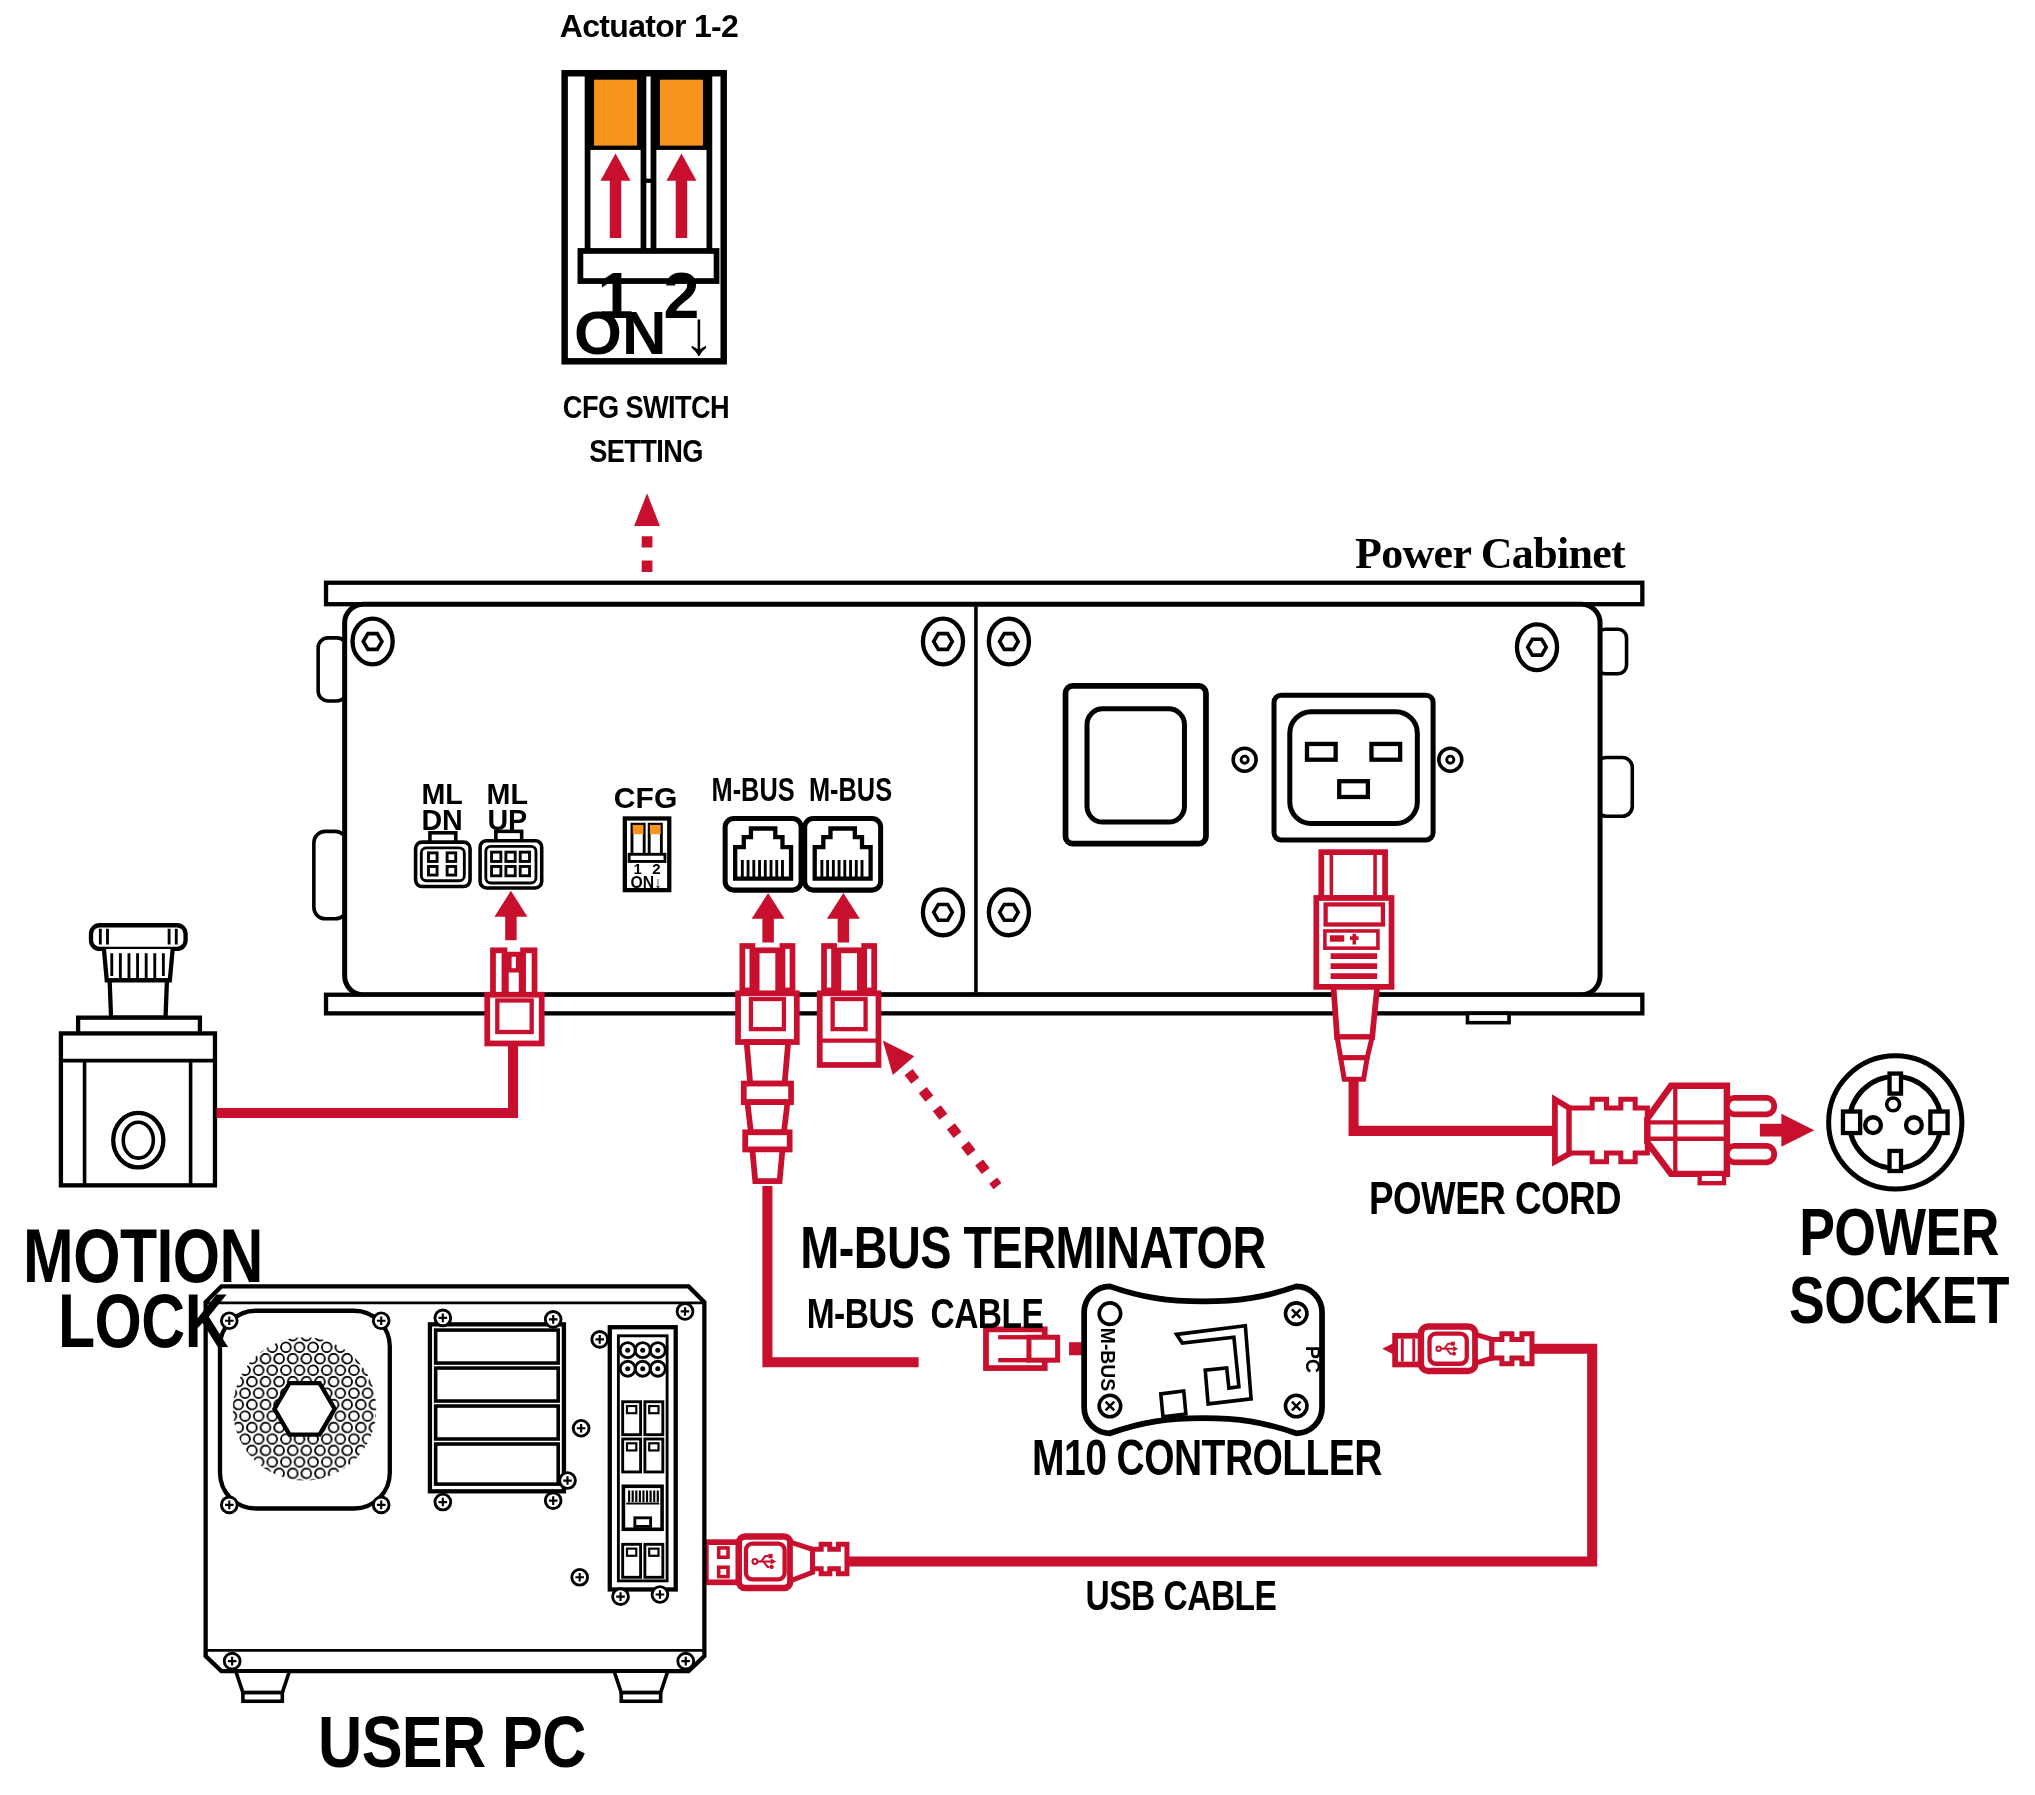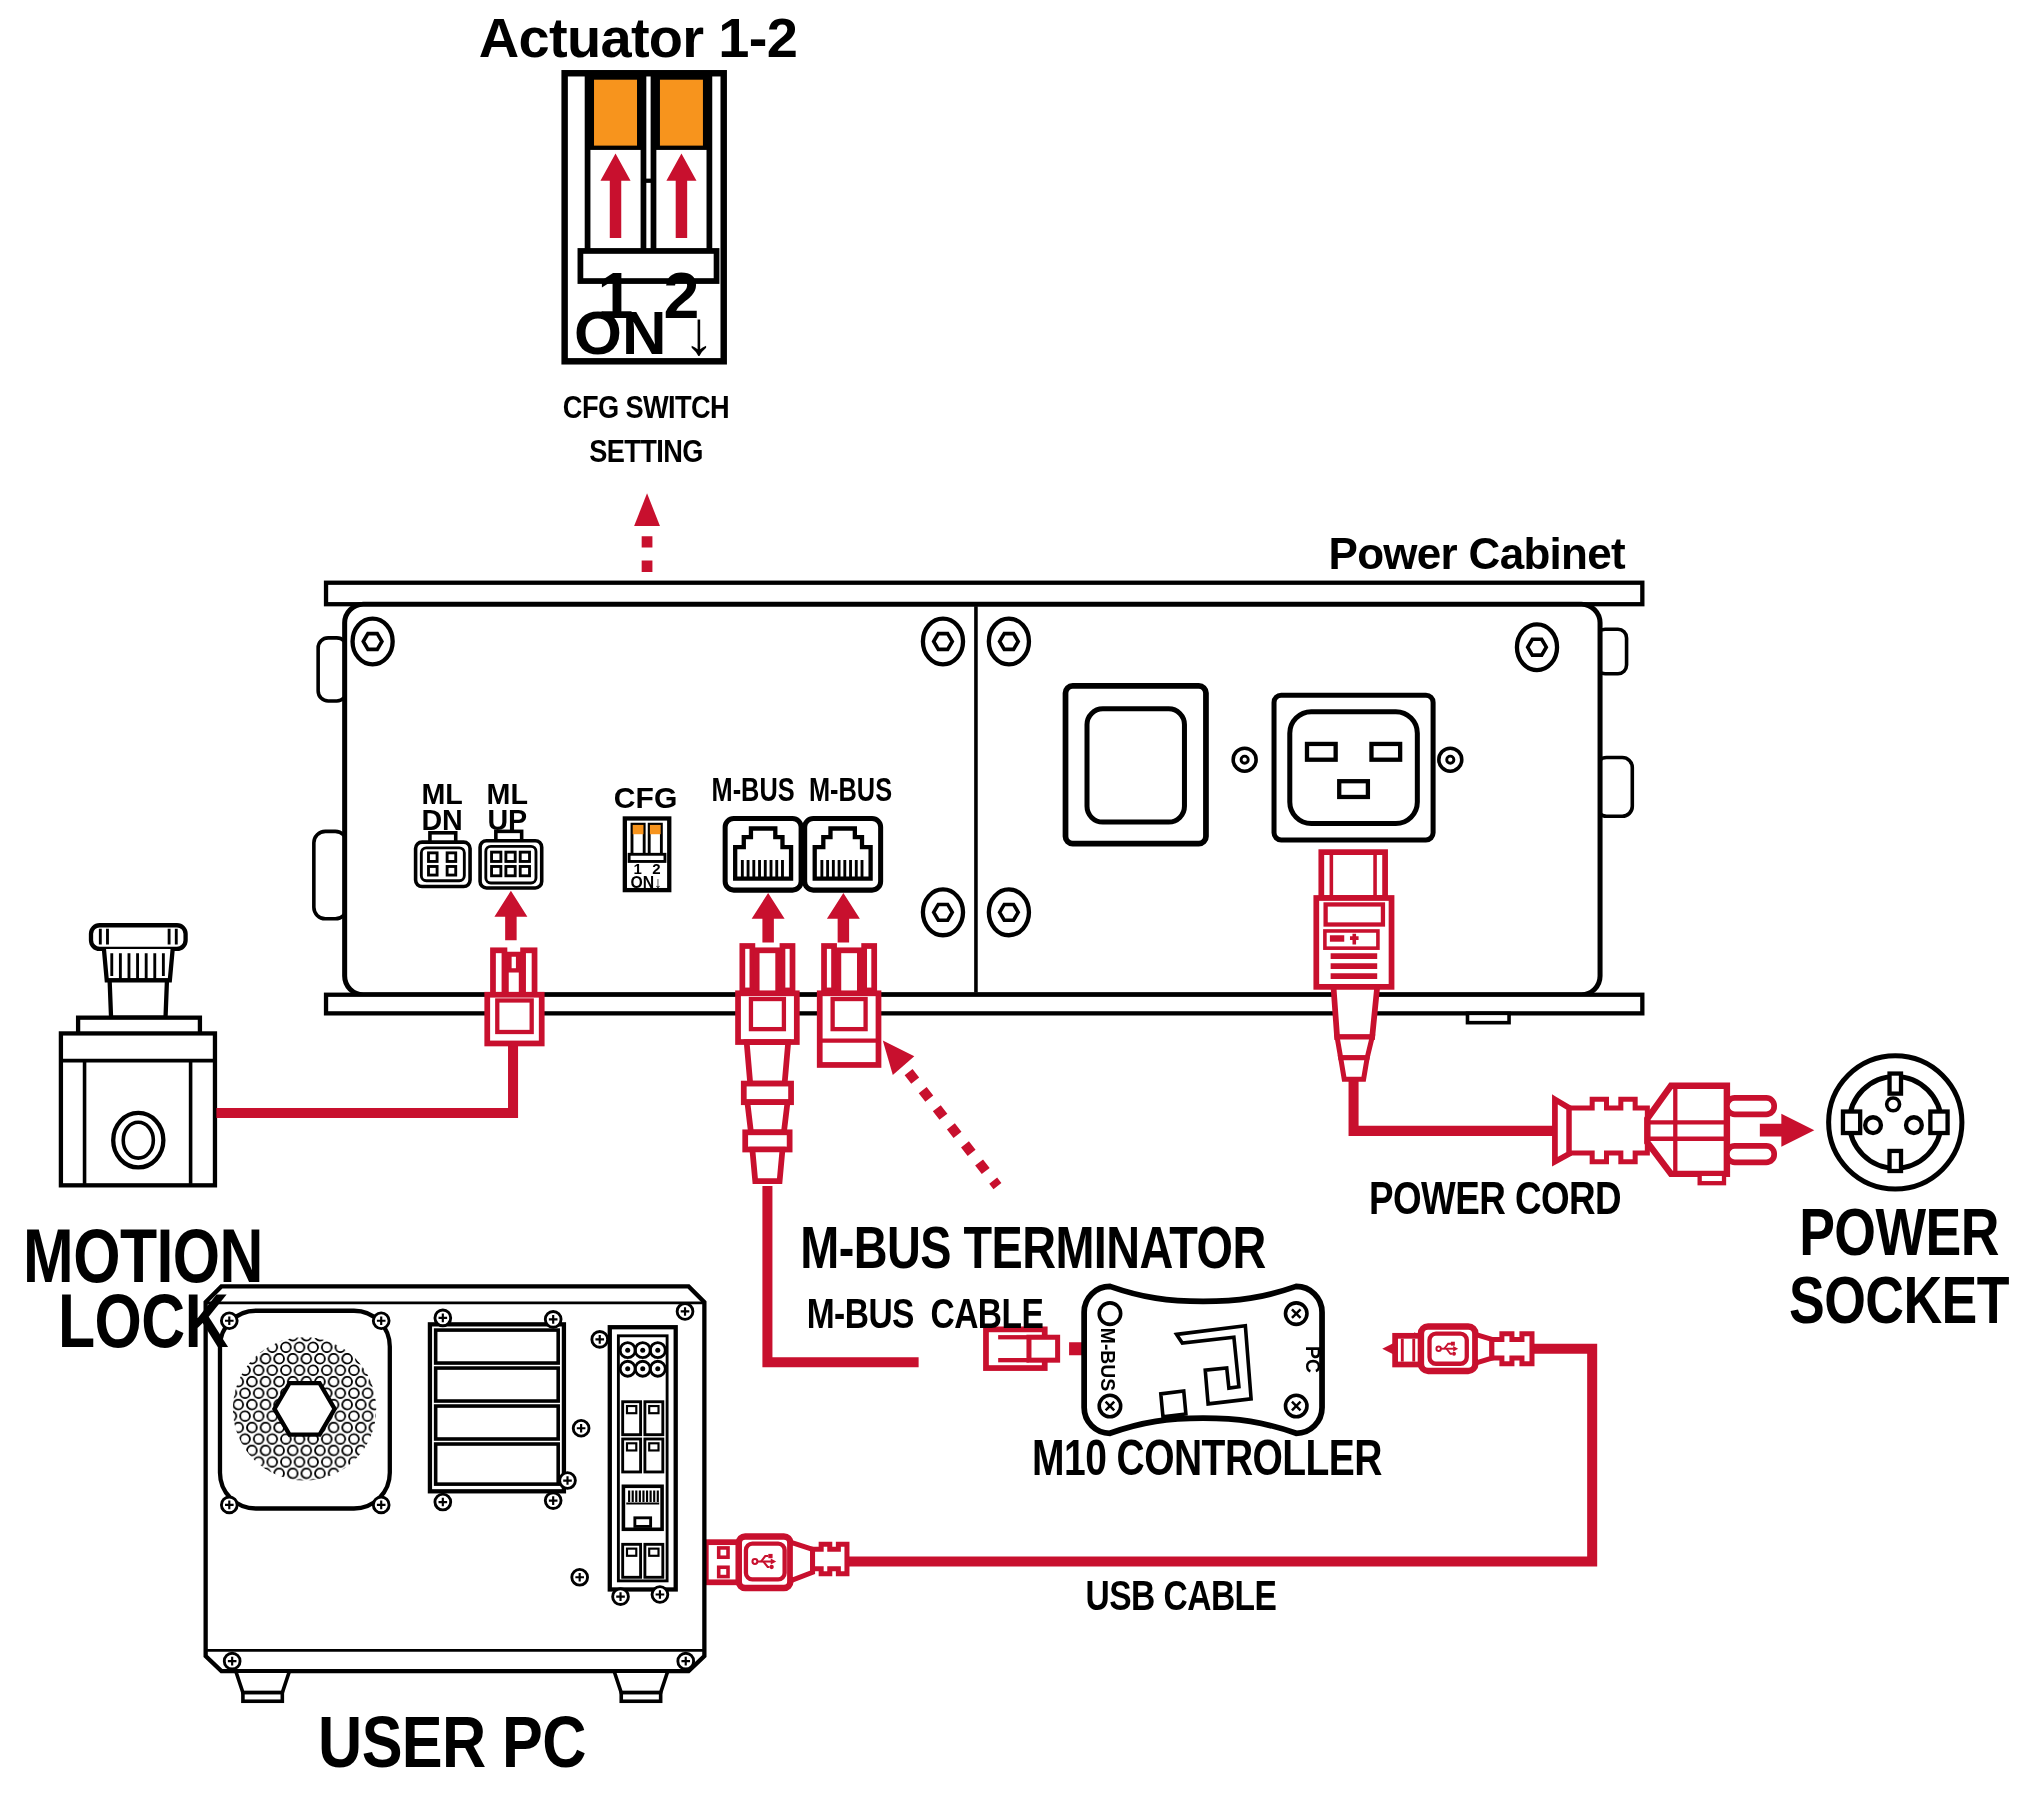--- a/index.html
+++ b/index.html
@@ -386,25 +386,25 @@
 
     <g fill="#fff" stroke="#000" stroke-width="5">
       <path d="M329 2332 H404 L394 2362 H339 Z"></path>
       <rect x="339" y="2362" width="55" height="12"></rect>
       <path d="M857 2332 H932 L922 2362 H867 Z"></path>
       <rect x="867" y="2362" width="55" height="12"></rect>
     </g>
   </g>
 </svg>
 
-<div class="lbl ctr" style="left:208px;top:10px;font-size:56px;">Actuator 1-2</div>
+<div class="lbl ctr" style="left:219px;top:10px;font-size:32px;">Actuator 1-2</div>
 <div class="lbl ctr" style="left:216px;top:391px;font-size:32px;transform:scaleX(.85);">CFG SWITCH</div>
 <div class="lbl ctr" style="left:216px;top:435px;font-size:32px;transform:scaleX(.85);">SETTING</div>
 
-<div class="lbl" style="left:1052px;top:532px;width:573px;text-align:right;font-size:44px;">Power Cabinet</div>
+<div class="lbl" style="left:1052px;top:532px;width:573px;text-align:right;font-size:44px;font-family:Liberation Serif, serif;">Power Cabinet</div>
 
 <div class="lbl ctr" style="left:-287px;top:1218px;font-size:76px;transform:scaleX(.8);">MOTION</div>
 <div class="lbl ctr" style="left:-287px;top:1283px;font-size:76px;transform:scaleX(.8);">LOCK</div>
 
 <div class="lbl ctr" style="left:603px;top:1218px;font-size:60px;transform:scaleX(.78);">M-BUS TERMINATOR</div>
 <div class="lbl ctr" style="left:495px;top:1292px;font-size:43px;transform:scaleX(.78);word-spacing:10px;">M-BUS CABLE</div>
 <div class="lbl ctr" style="left:777px;top:1433px;font-size:50px;transform:scaleX(.78);">M10 CONTROLLER</div>
 
 <div class="lbl ctr" style="left:1065px;top:1175px;font-size:46px;transform:scaleX(.8);">POWER CORD</div>
 <div class="lbl ctr" style="left:1469px;top:1198px;font-size:67px;transform:scaleX(.8);">POWER</div>

